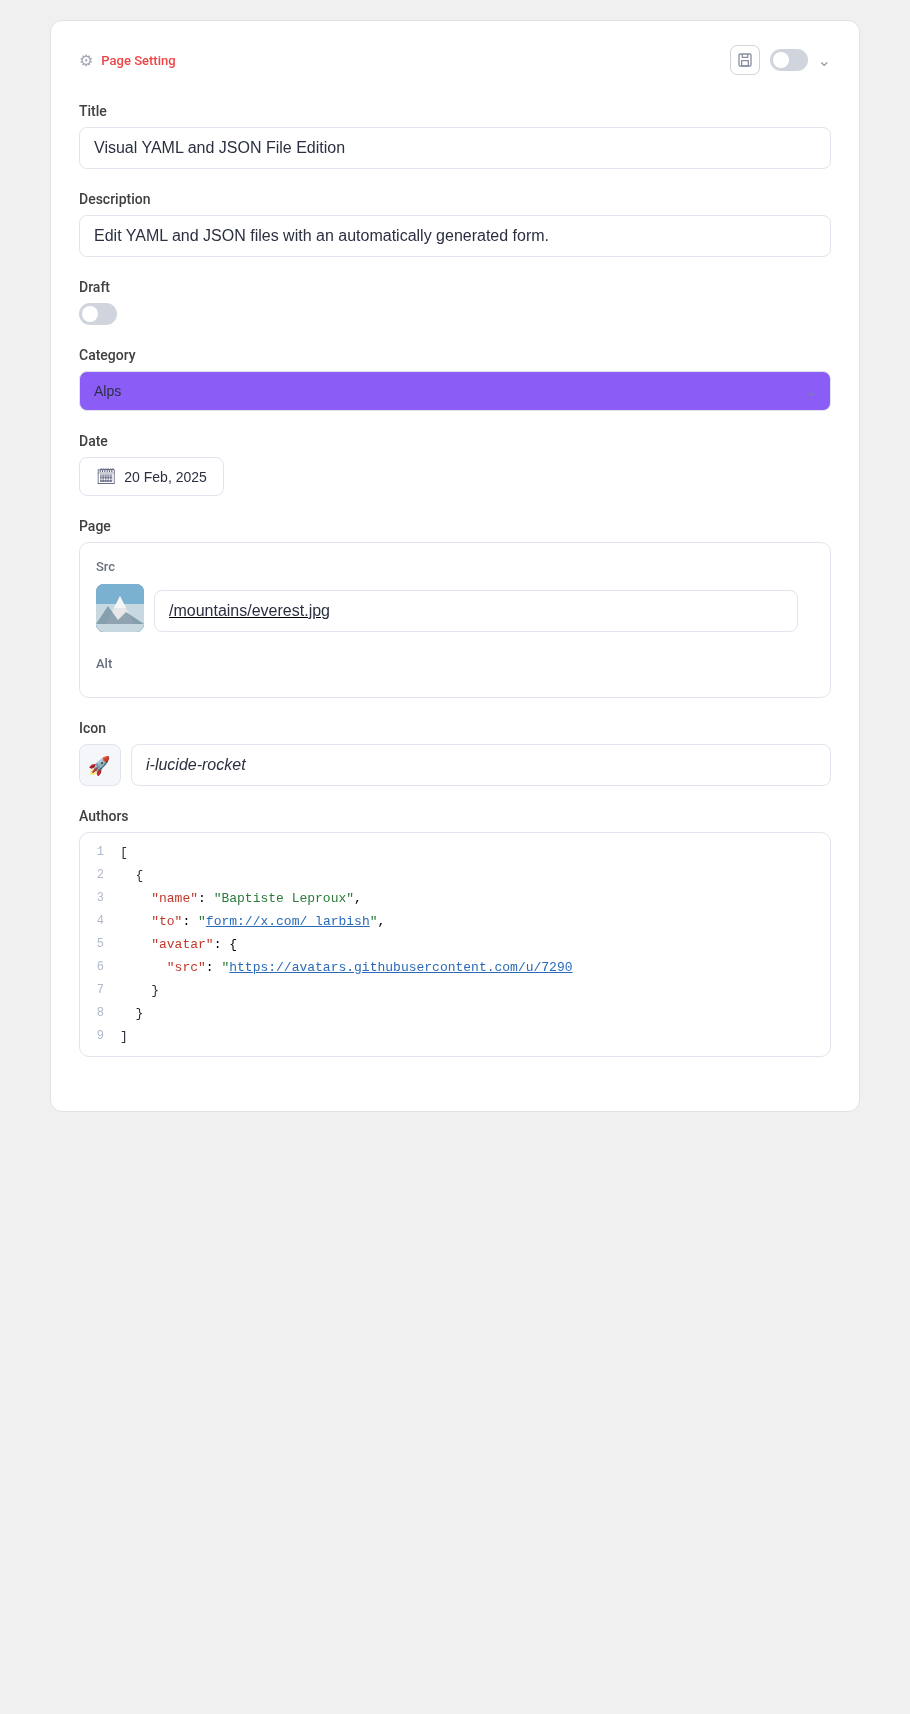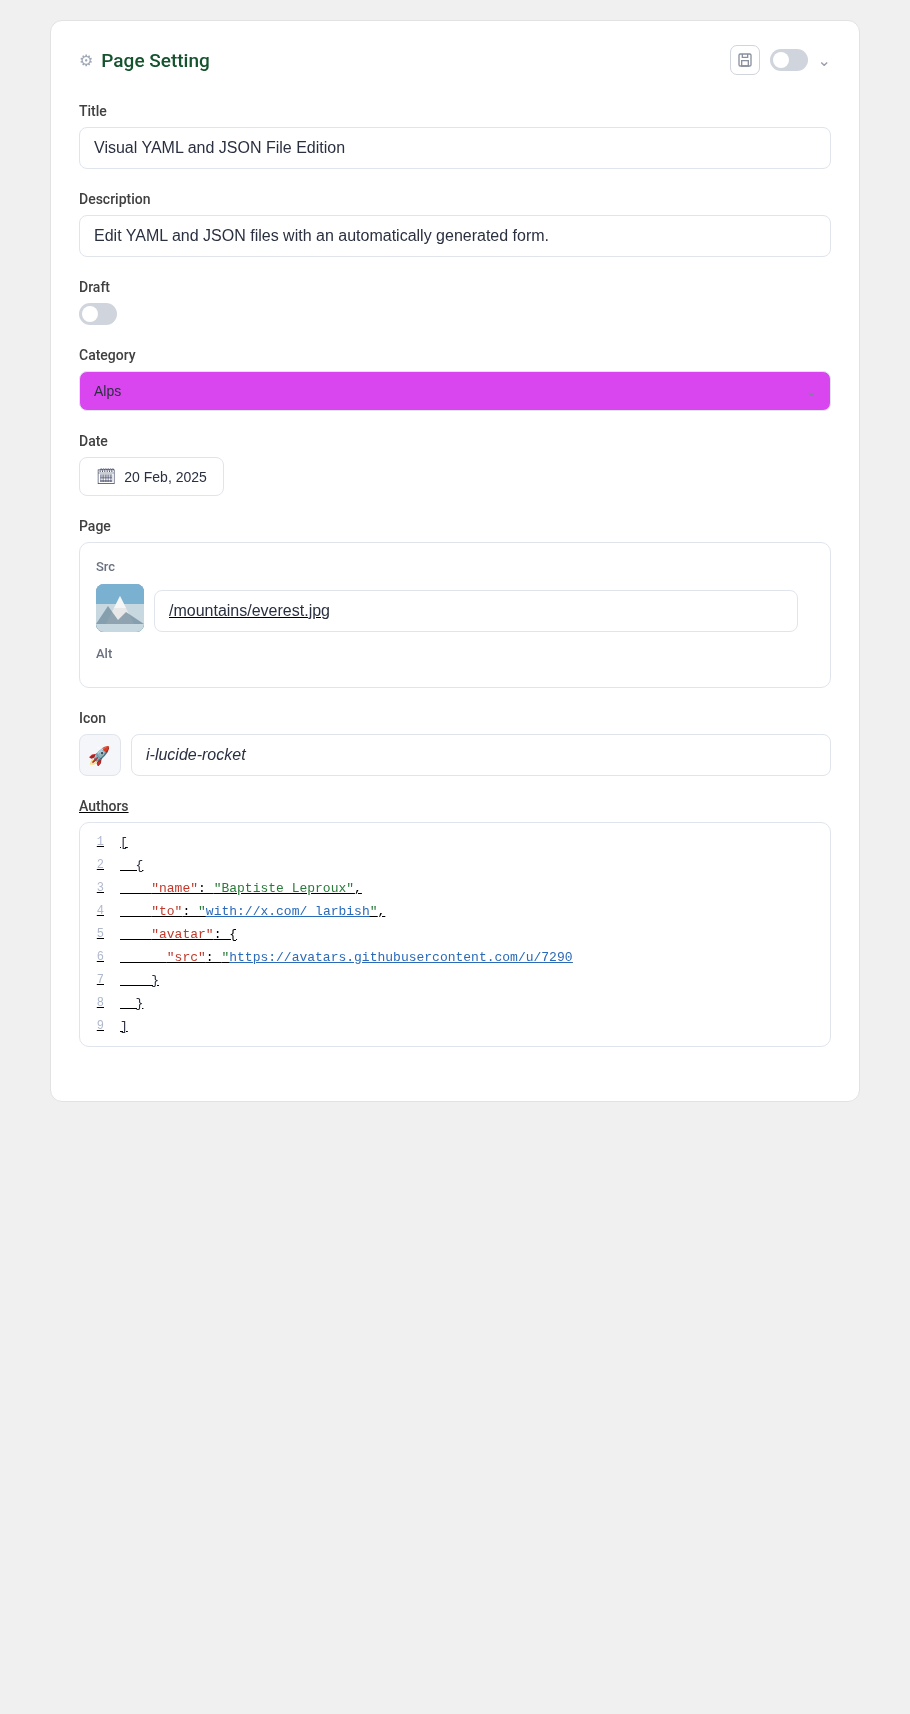--- a/index.html
+++ b/index.html
@@ -28,22 +28,22 @@
     .panel-header-left {
       display: flex;
       align-items: center;
       gap: 8px;
     }
     .gear-icon {
       color: #a0a8b8;
       font-size: 16px;
     }
     .panel-title-text {
-      font-size: 19px;
-      color: #14532d;
+      font-size: 13px;
+      color: #ef4444;
       font-weight: 500;
     }
     .panel-header-right {
       display: flex;
       align-items: center;
       gap: 10px;
     }
     .save-icon-btn {
       width: 30px;
       height: 30px;
@@ -118,21 +118,21 @@
     }
     .category-select {
       width: 100%;
       border: 1.5px solid #e0e4ec;
       border-radius: 8px;
       padding: 11px 40px 11px 14px;
       font-size: 14px;
       color: #2a3040;
       appearance: none;
       outline: none;
-      background: #d946ef;
+      background: #8b5cf6;
       cursor: pointer;
     }
     .select-chevron {
       position: absolute;
       right: 14px;
       top: 50%;
       transform: translateY(-50%);
       color: #7a82a0;
       pointer-events: none;
       font-size: 14px;
@@ -185,21 +185,21 @@
     .image-thumbnail-mountain {
       width: 100%;
       height: 100%;
       background: linear-gradient(to bottom, #a8c8e8 0%, #7a9ab8 30%, #e8e8e8 55%, #9ab0c0 60%, #6a8090 80%, #4a6070 100%);
       position: relative;
     }
     .alt-label {
       font-size: 13px;
       color: #6a7080;
       font-weight: 500;
-      margin-top: 14px;
+      margin-top: 24px;
       margin-bottom: 8px;
       display: block;
     }
     .icon-row {
       display: flex;
       align-items: center;
       gap: 10px;
     }
     .icon-preview-btn {
       width: 42px;
@@ -210,21 +210,20 @@
       display: flex;
       align-items: center;
       justify-content: center;
       cursor: pointer;
       font-size: 18px;
       color: #5a6278;
       flex-shrink: 0;
     }
     .authors-section {
       margin-top: 0;
-      text-decoration: underline;
     }
     .code-editor {
       border: 1.5px solid #e0e4ec;
       border-radius: 10px;
       overflow: hidden;
       font-family: 'Courier New', 'Monaco', monospace;
       font-size: 13px;
       background: #fff;
     }
     .code-line {
@@ -376,21 +375,21 @@
           <span class="line-content code-brace">  {</span>
         </div>
 
         <div class="code-line">
           <span class="line-number">3</span>
           <span class="line-content">    <span class="code-key">"name"</span>: <span class="code-string">"Baptiste Leproux"</span>,</span>
         </div>
 
         <div class="code-line">
           <span class="line-number">4</span>
-          <span class="line-content">    <span class="code-key">"to"</span>: <span class="code-string">"<span class="code-link">with://x.com/_larbish</span>"</span>,</span>
+          <span class="line-content">    <span class="code-key">"to"</span>: <span class="code-string">"<span class="code-link">form://x.com/_larbish</span>"</span>,</span>
         </div>
 
         <div class="code-line">
           <span class="line-number">5</span>
           <span class="line-content">    <span class="code-key">"avatar"</span>: {</span>
         </div>
 
         <div class="code-line">
           <span class="line-number">6</span>
           <span class="line-content" style="overflow:hidden;">      <span class="code-key">"src"</span>: <span class="code-string">"<span class="code-link">https://avatars.githubusercontent.com/u/7290</span></span></span>

